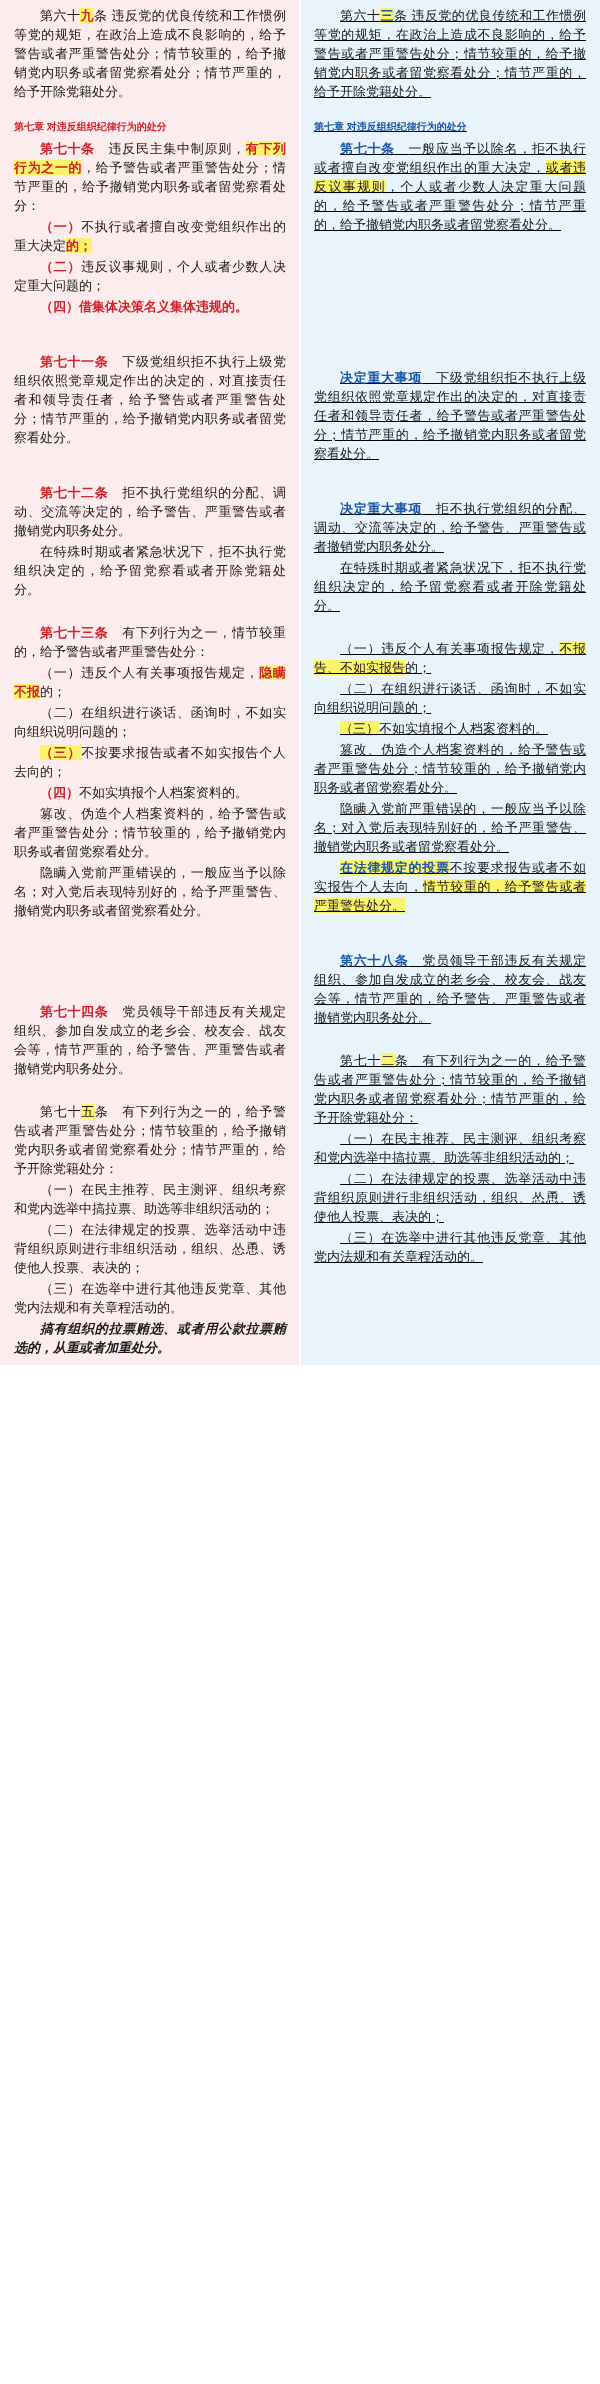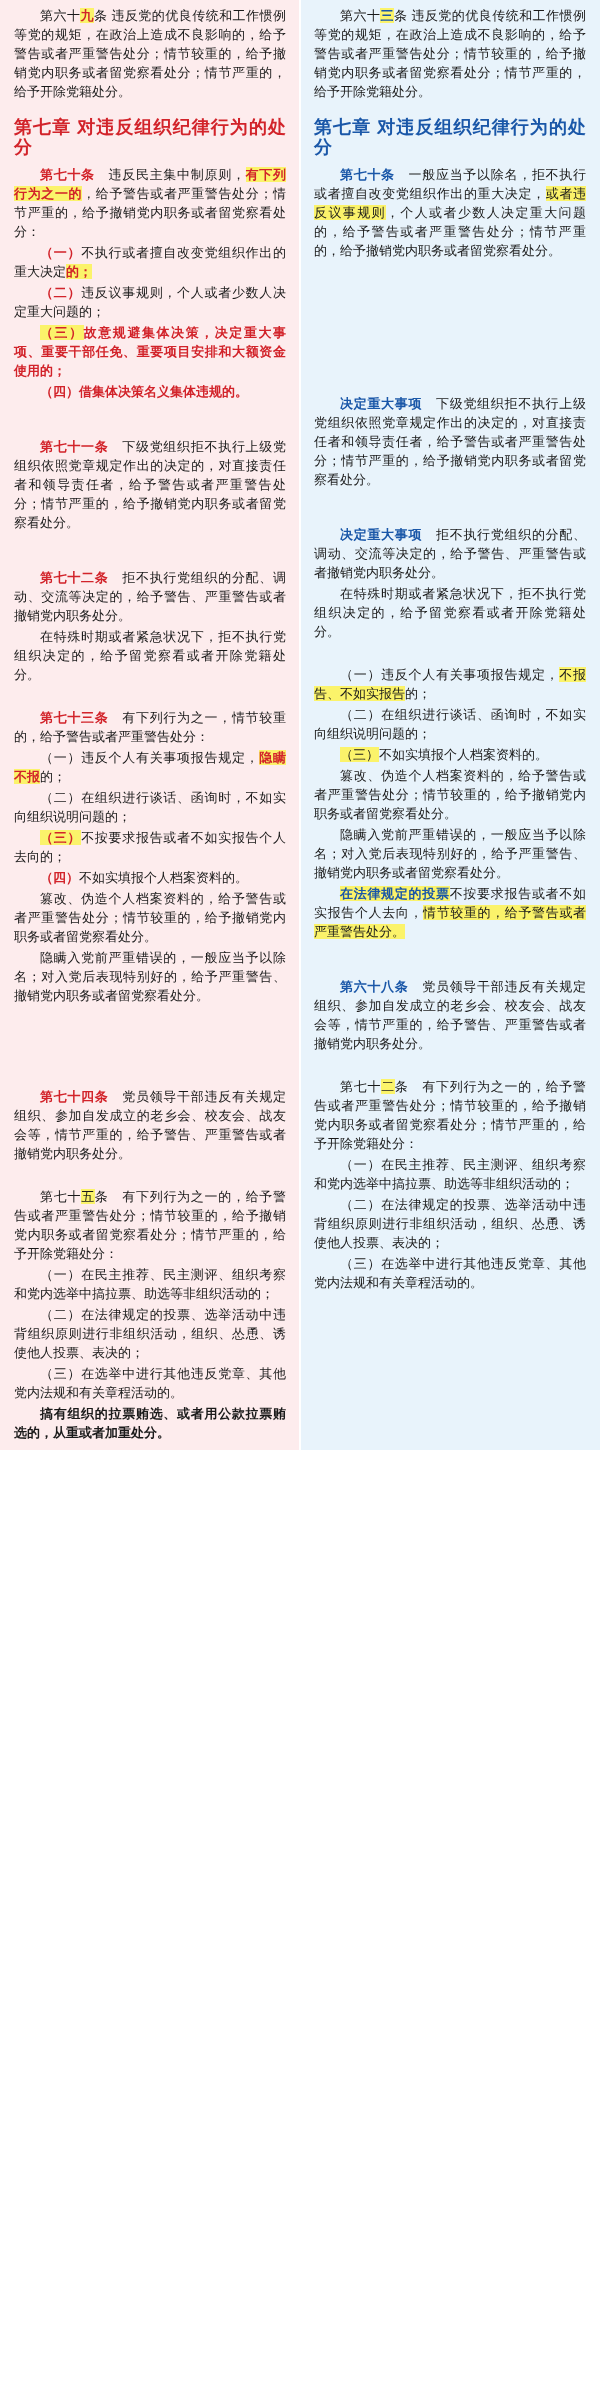--- a/index.html
+++ b/index.html
@@ -16,21 +16,21 @@
   }
   .cols {
     display: flex;
     width: 600px;
   }
   .col {
     width: 300px;
     padding: 0 14px;
   }
   .col-left { background: #fdeced; }
-  .col-right { background: #e8f3fb; }
+  .col-right { background: #e8f3fb; text-decoration: underline; }
   .divider {
     position: absolute;
     left: 299px;
     top: 0;
     bottom: 0;
     width: 2px;
     background: #ffffff;
     z-index: 5;
   }
   .blk { margin: 0 0 2px 0; }
@@ -38,32 +38,32 @@
     margin: 0 0 2px 0;
     font-size: 13px;
     line-height: 19px;
     text-align: justify;
     text-justify: inter-ideograph;
     color: #1a1a1a;
   }
   .indent { text-indent: 26px; }
   .sec-head {
     font-weight: bold;
-    font-size: 18px;
+    font-size: 10px;
     line-height: 20px;
-    margin: 16px 0 8px 0;
+    margin: 16px 0 2px 0;
     text-indent: 0;
     color: #111;
   }
   .sec-head.red { color: #d2232a; }
   .sec-head.blue { color: #1a57a8; }
   .red { color: #d2232a; font-weight: bold; }
   .blue { color: #1a57a8; font-weight: bold; }
   .hl { background: #fbf36a; }
-  .b { font-weight: bold; }
+  .b { font-weight: bold; font-style: italic; }
   .gap-sm { height: 6px; }
   .gap-lg { height: 22px; }
   .gap-xl { height: 34px; }
   .gap-xxl { height: 46px; }
 </style>
 </head>
 <body>
 
 <div class="doc">
   <div class="divider"></div>
@@ -84,23 +84,20 @@
         <p class="indent">
           <span class="red">第七十条</span>　<span>违反民主集中制原则，</span><span class="red hl">有下列行为之一的</span><span>，给予警告或者严重警告处分；情节严重的，给予撤销党内职务或者留党察看处分：</span>
         </p>
         <p class="indent">
           <span class="red">（一）</span><span>不执行或者擅自改变党组织作出的重大决定</span><span class="red hl">的；</span>
         </p>
         <p class="indent">
           <span class="red">（二）</span><span>违反议事规则，个人或者少数人决定重大问题的；</span>
         </p>
         <p class="indent">
-          <span class="red hl">（三）</span><span class="red">故意规避集体决策，决定重大事项、重要干部任免、重要项目安排和大额资金使用的；</span>
-        </p>
-        <p class="indent">
           <span class="red">（四）</span><span class="red">借集体决策名义集体违规的。</span>
         </p>
       </div>
 
       <div class="gap-xl"></div>
       <div class="blk">
         <p class="indent">
           <span class="red">第七十一条</span>　<span>下级党组织拒不执行上级党组织依照党章规定作出的决定的，对直接责任者和领导责任者，给予警告或者严重警告处分；情节严重的，给予撤销党内职务或者留党察看处分。</span>
         </p>
       </div>

